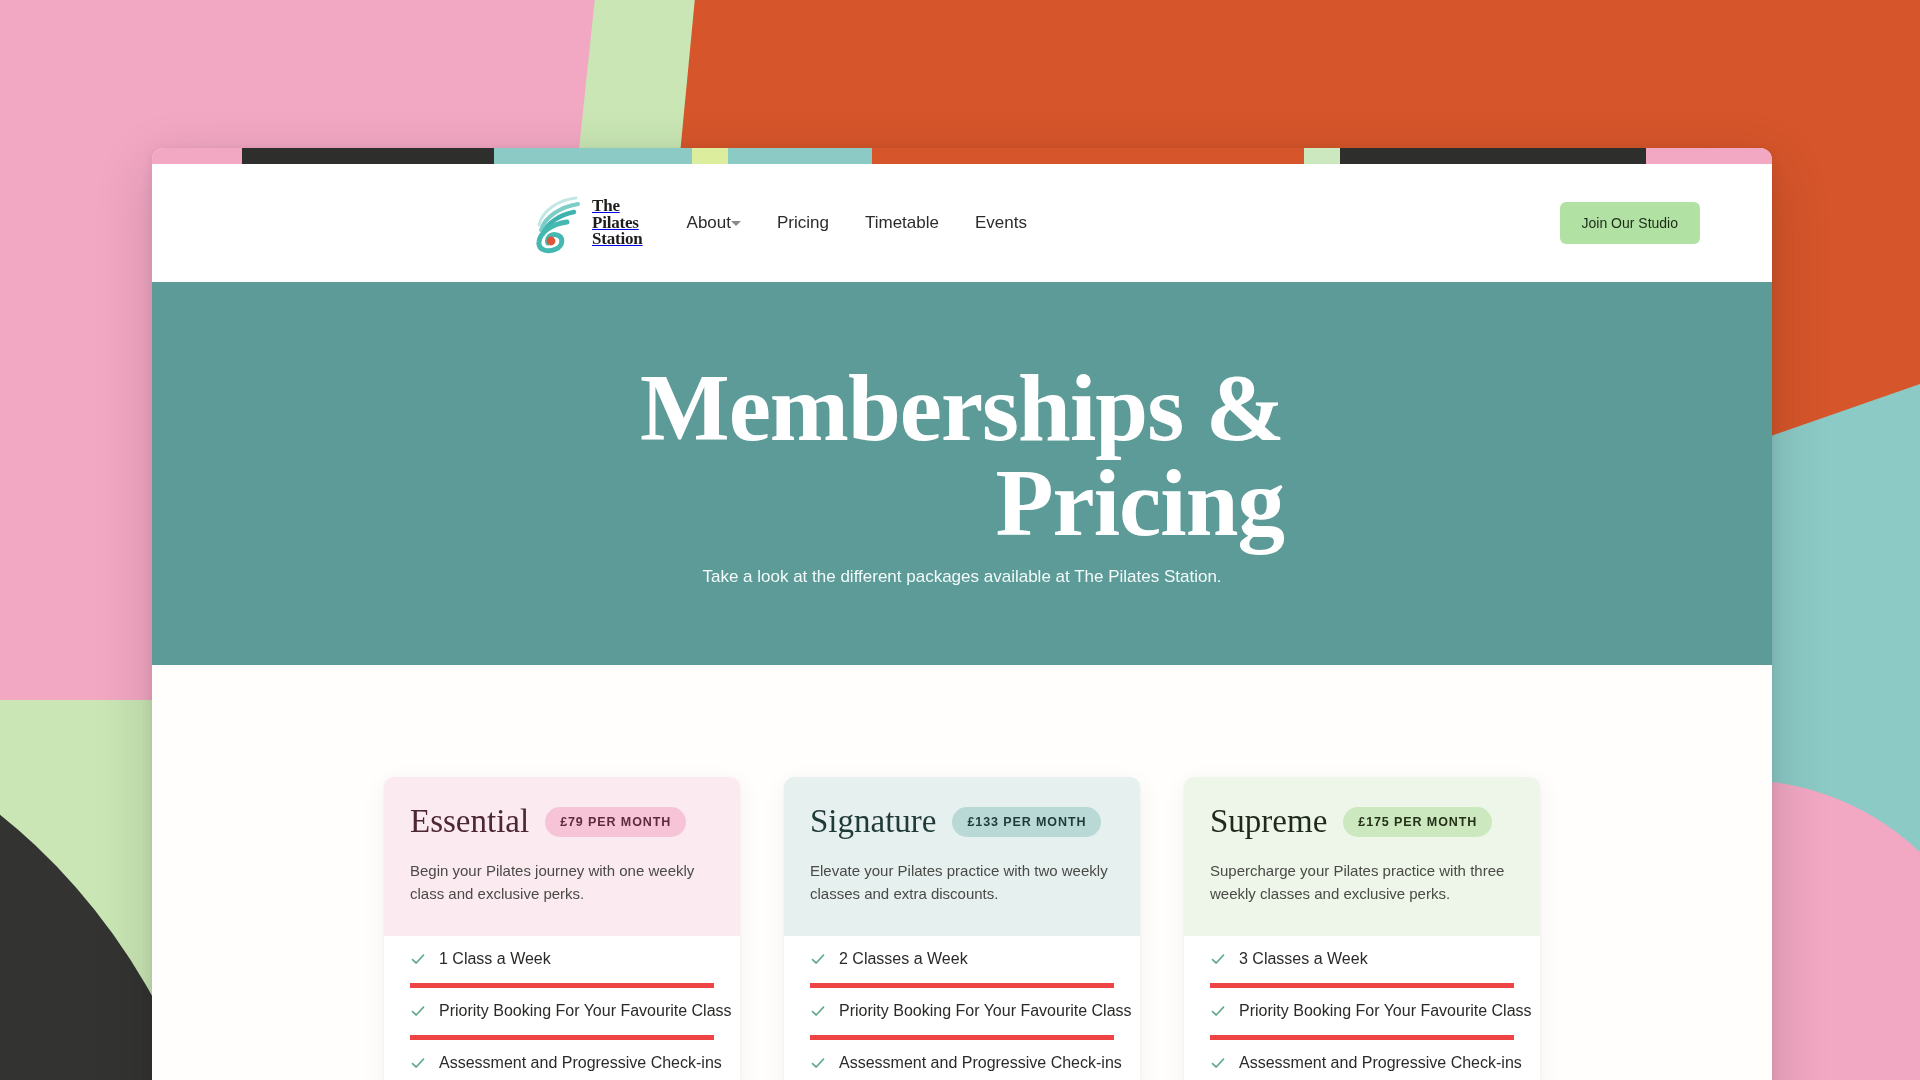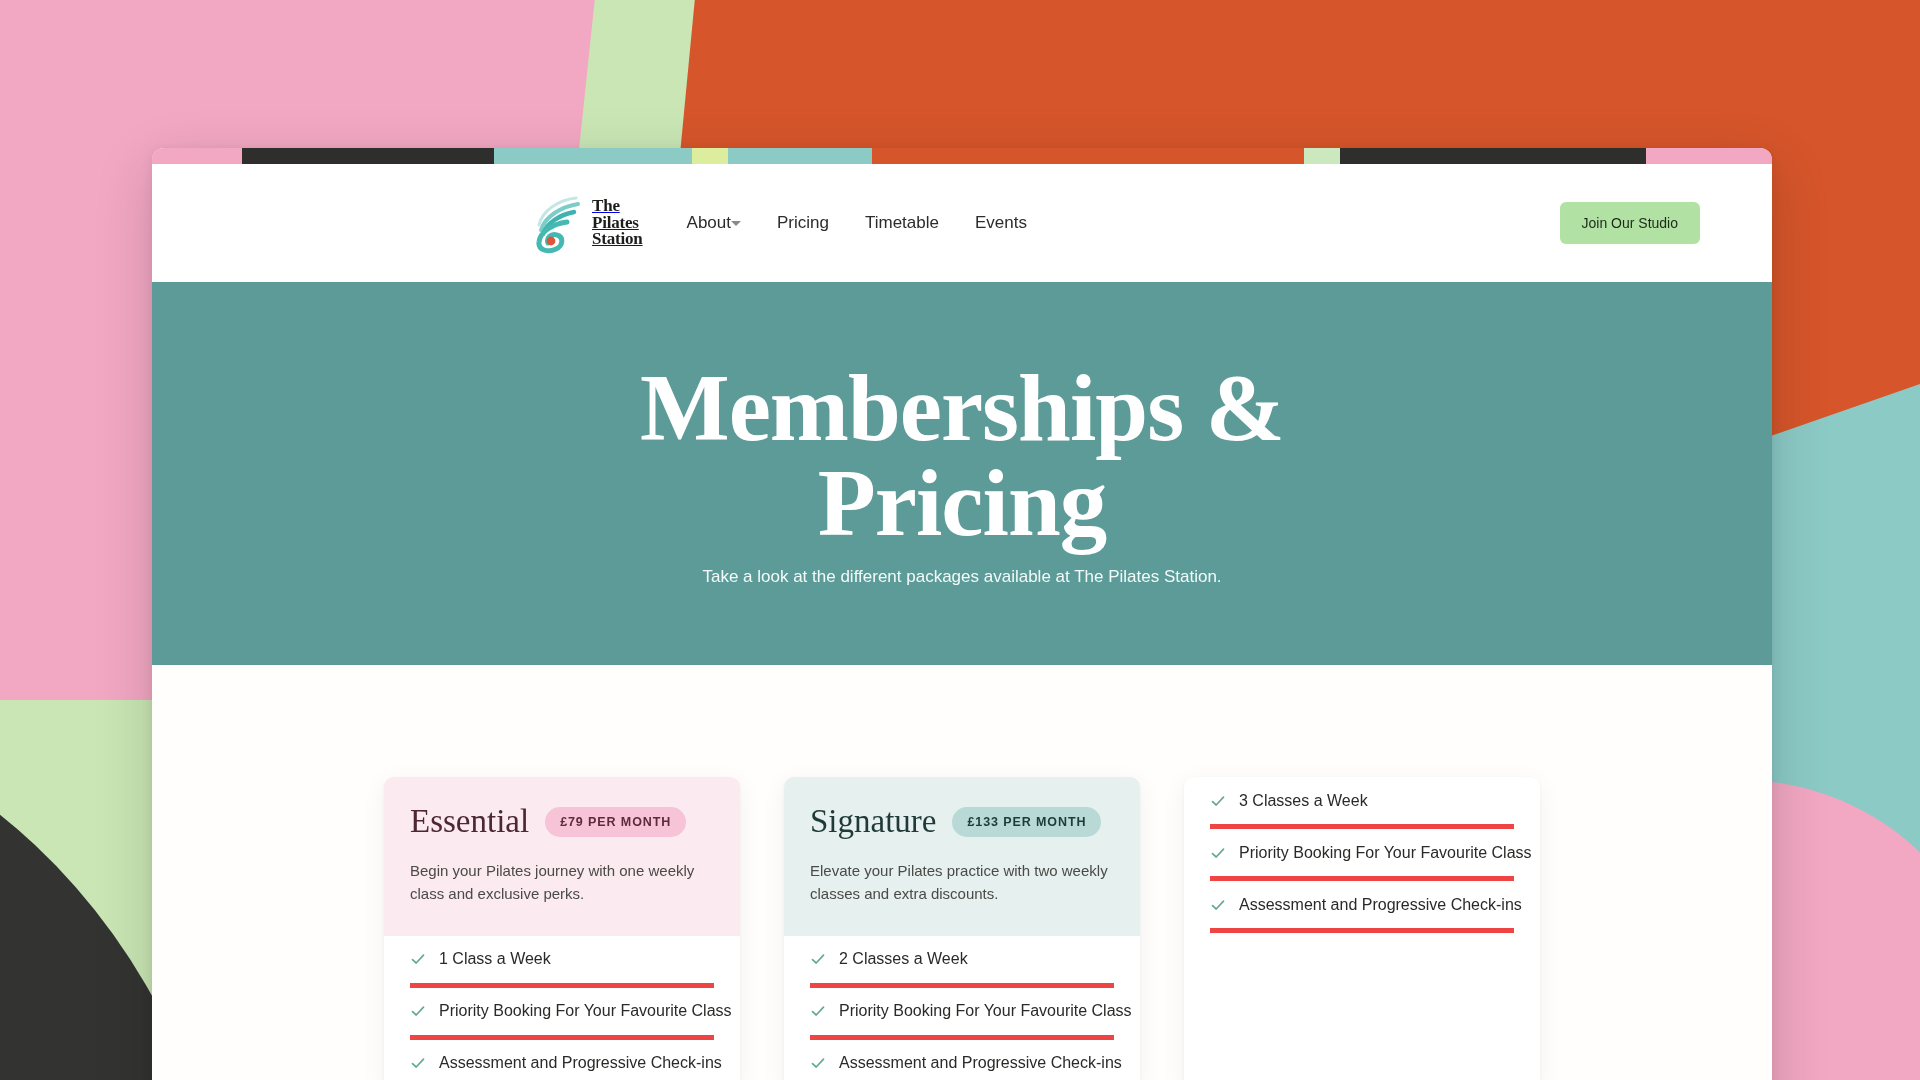--- a/index.html
+++ b/index.html
@@ -202,20 +202,21 @@
     padding: 0 40px;
   }
   .hero-title {
     font-family: "Liberation Serif", serif;
     font-weight: bold;
     color: #ffffff;
     font-size: 95px;
     line-height: 1.0;
     letter-spacing: -1px;
     max-width: 740px;
+    text-align: right;
   }
   .hero-sub {
     margin-top: 16px;
     color: #f2fbfa;
     font-size: 17px;
   }
 
   
   .pricing-section {
     background: #fffefd;
@@ -425,20 +426,27 @@
             </div>
             <div class="feature-row">
               <span class="check"><svg viewBox="0 0 16 16" width="16" height="16" aria-hidden="true">
                   <path d="M2.5 8.6 L6.2 12 L13.5 4.2" fill="none" stroke="currentColor" stroke-width="1.7" stroke-linecap="round" stroke-linejoin="round"></path>
                 </svg></span>
               <span>Assessment and Progressive Check-ins</span>
             </div>
           </div>
         </div>
         <div class="price-card" data-theme="green">
+          <div class="card-head">
+            <div class="card-head-row">
+              <div class="plan-name">Supreme</div>
+              <div class="price-pill">£175 PER MONTH</div>
+            </div>
+            <div class="plan-desc">Supercharge your Pilates practice with three weekly classes and exclusive perks.</div>
+          </div>
           <div class="features">
             <div class="feature-row">
               <span class="check"><svg viewBox="0 0 16 16" width="16" height="16" aria-hidden="true">
                   <path d="M2.5 8.6 L6.2 12 L13.5 4.2" fill="none" stroke="currentColor" stroke-width="1.7" stroke-linecap="round" stroke-linejoin="round"></path>
                 </svg></span>
               <span>3 Classes a Week</span>
             </div>
             <div class="feature-row">
               <span class="check"><svg viewBox="0 0 16 16" width="16" height="16" aria-hidden="true">
                   <path d="M2.5 8.6 L6.2 12 L13.5 4.2" fill="none" stroke="currentColor" stroke-width="1.7" stroke-linecap="round" stroke-linejoin="round"></path>

